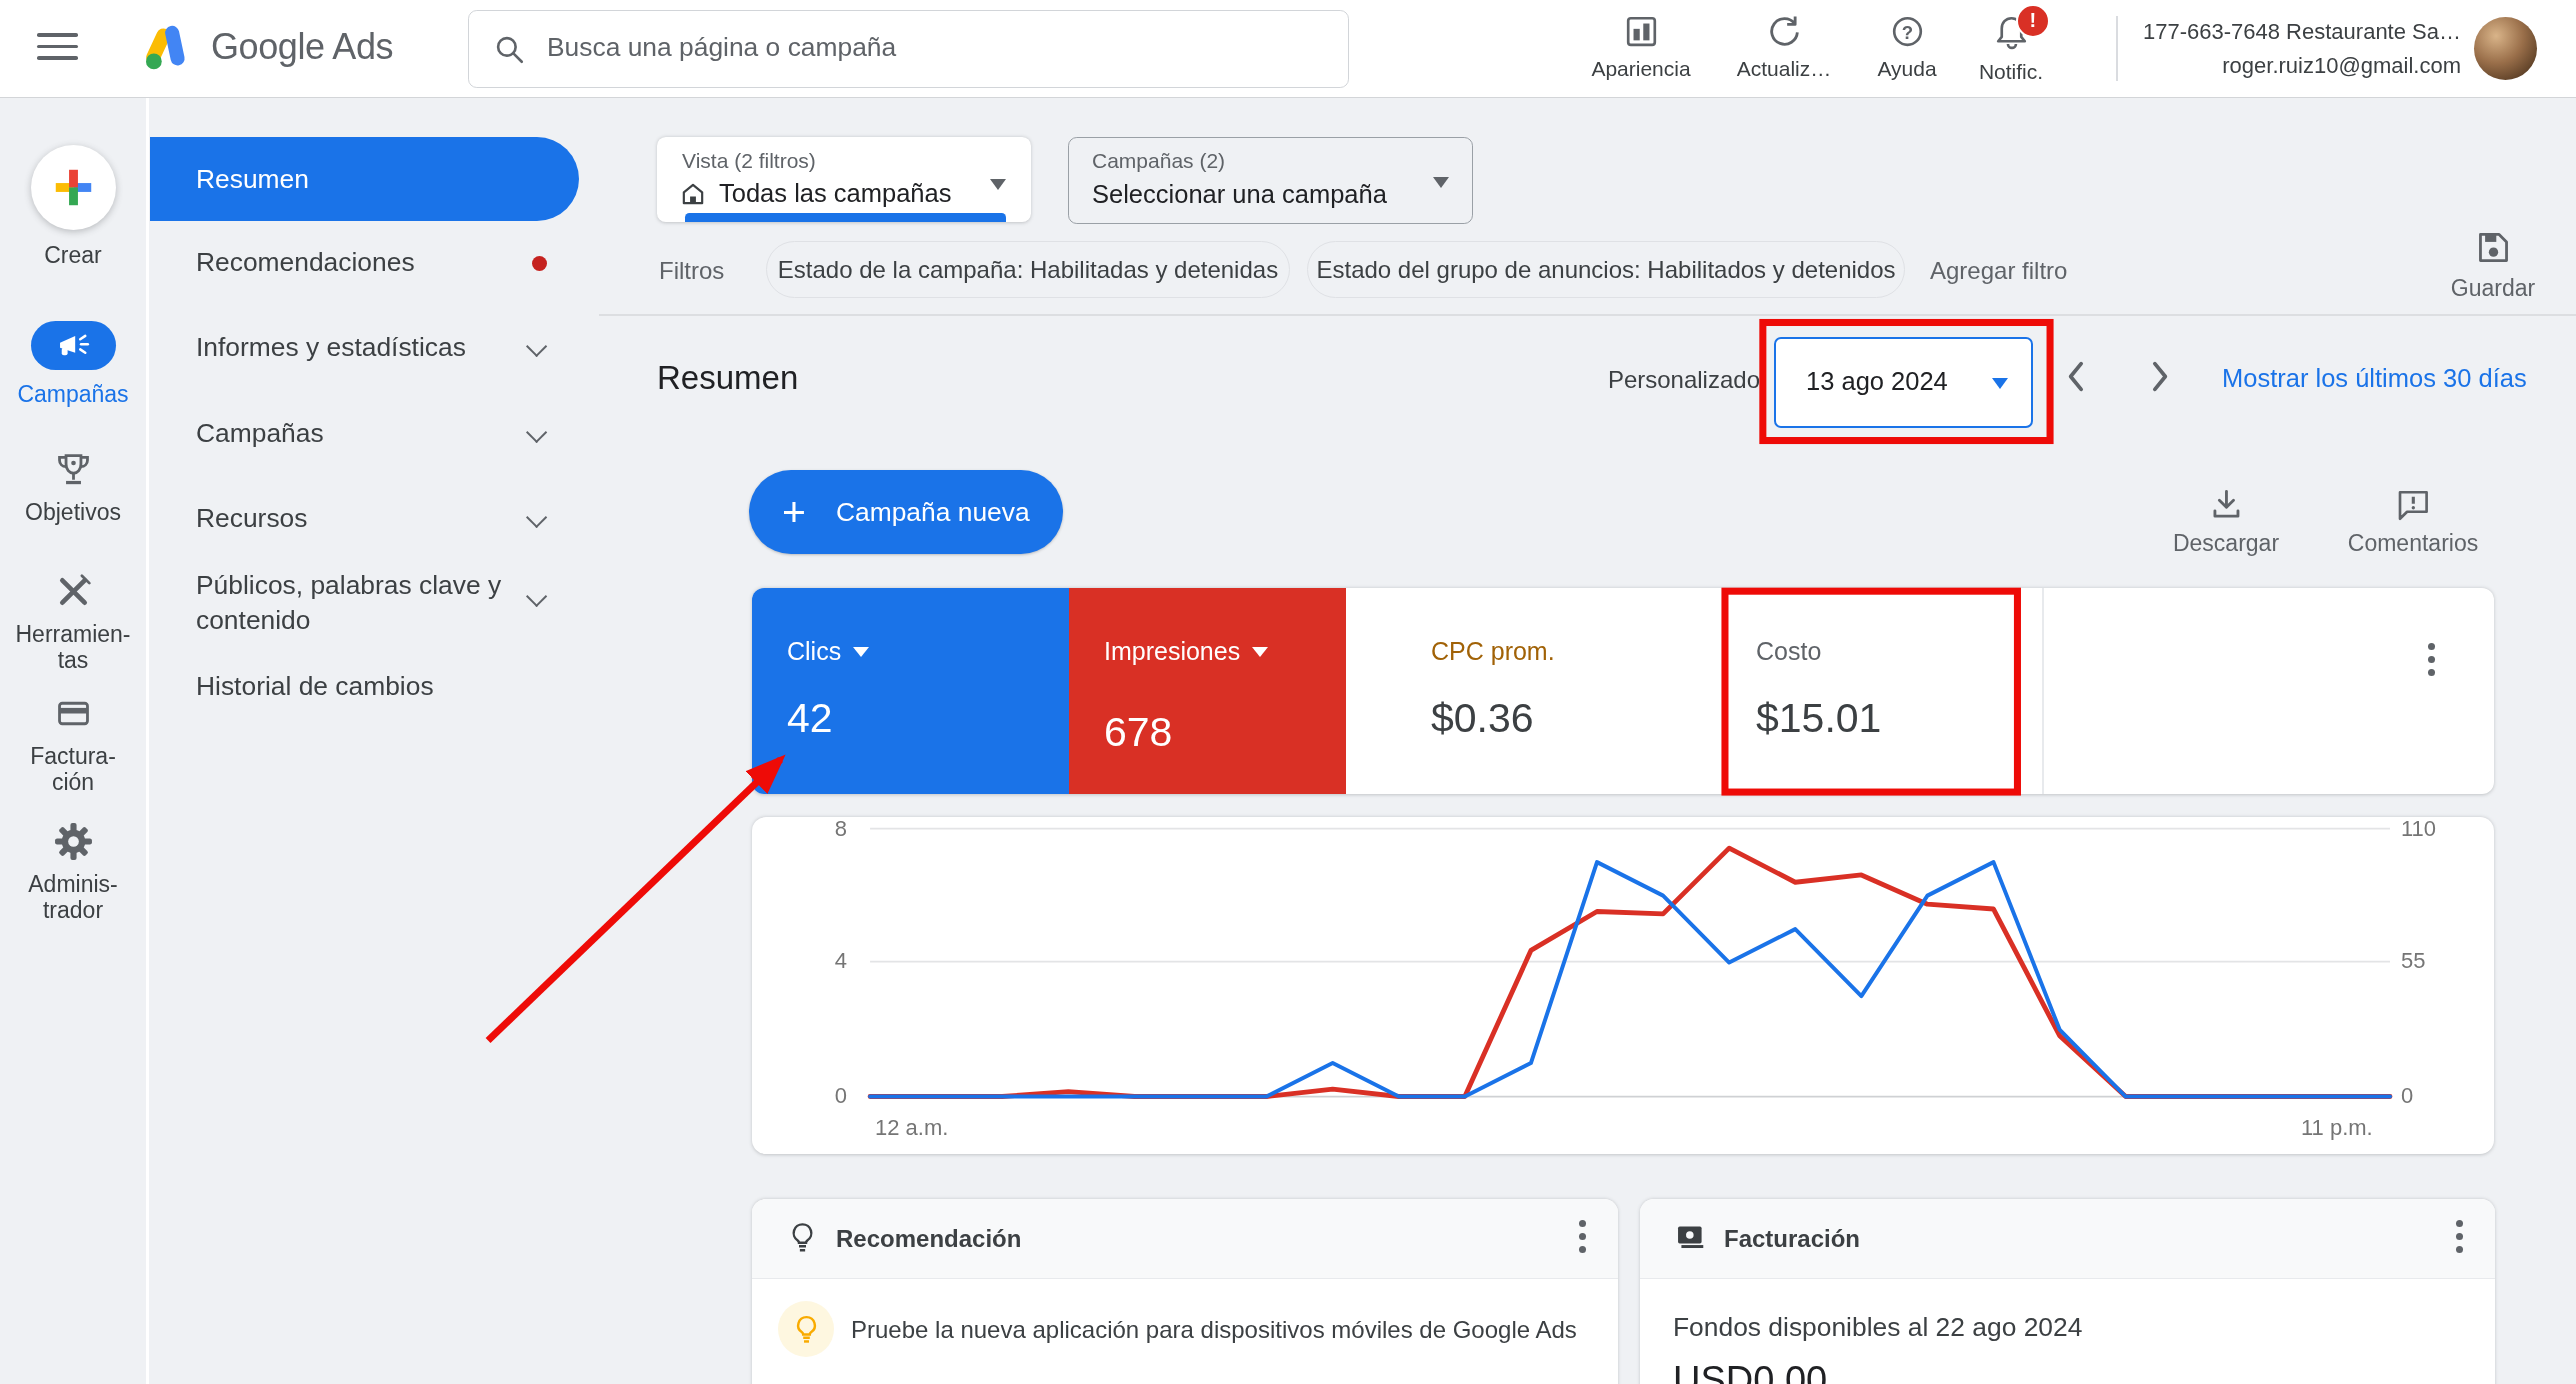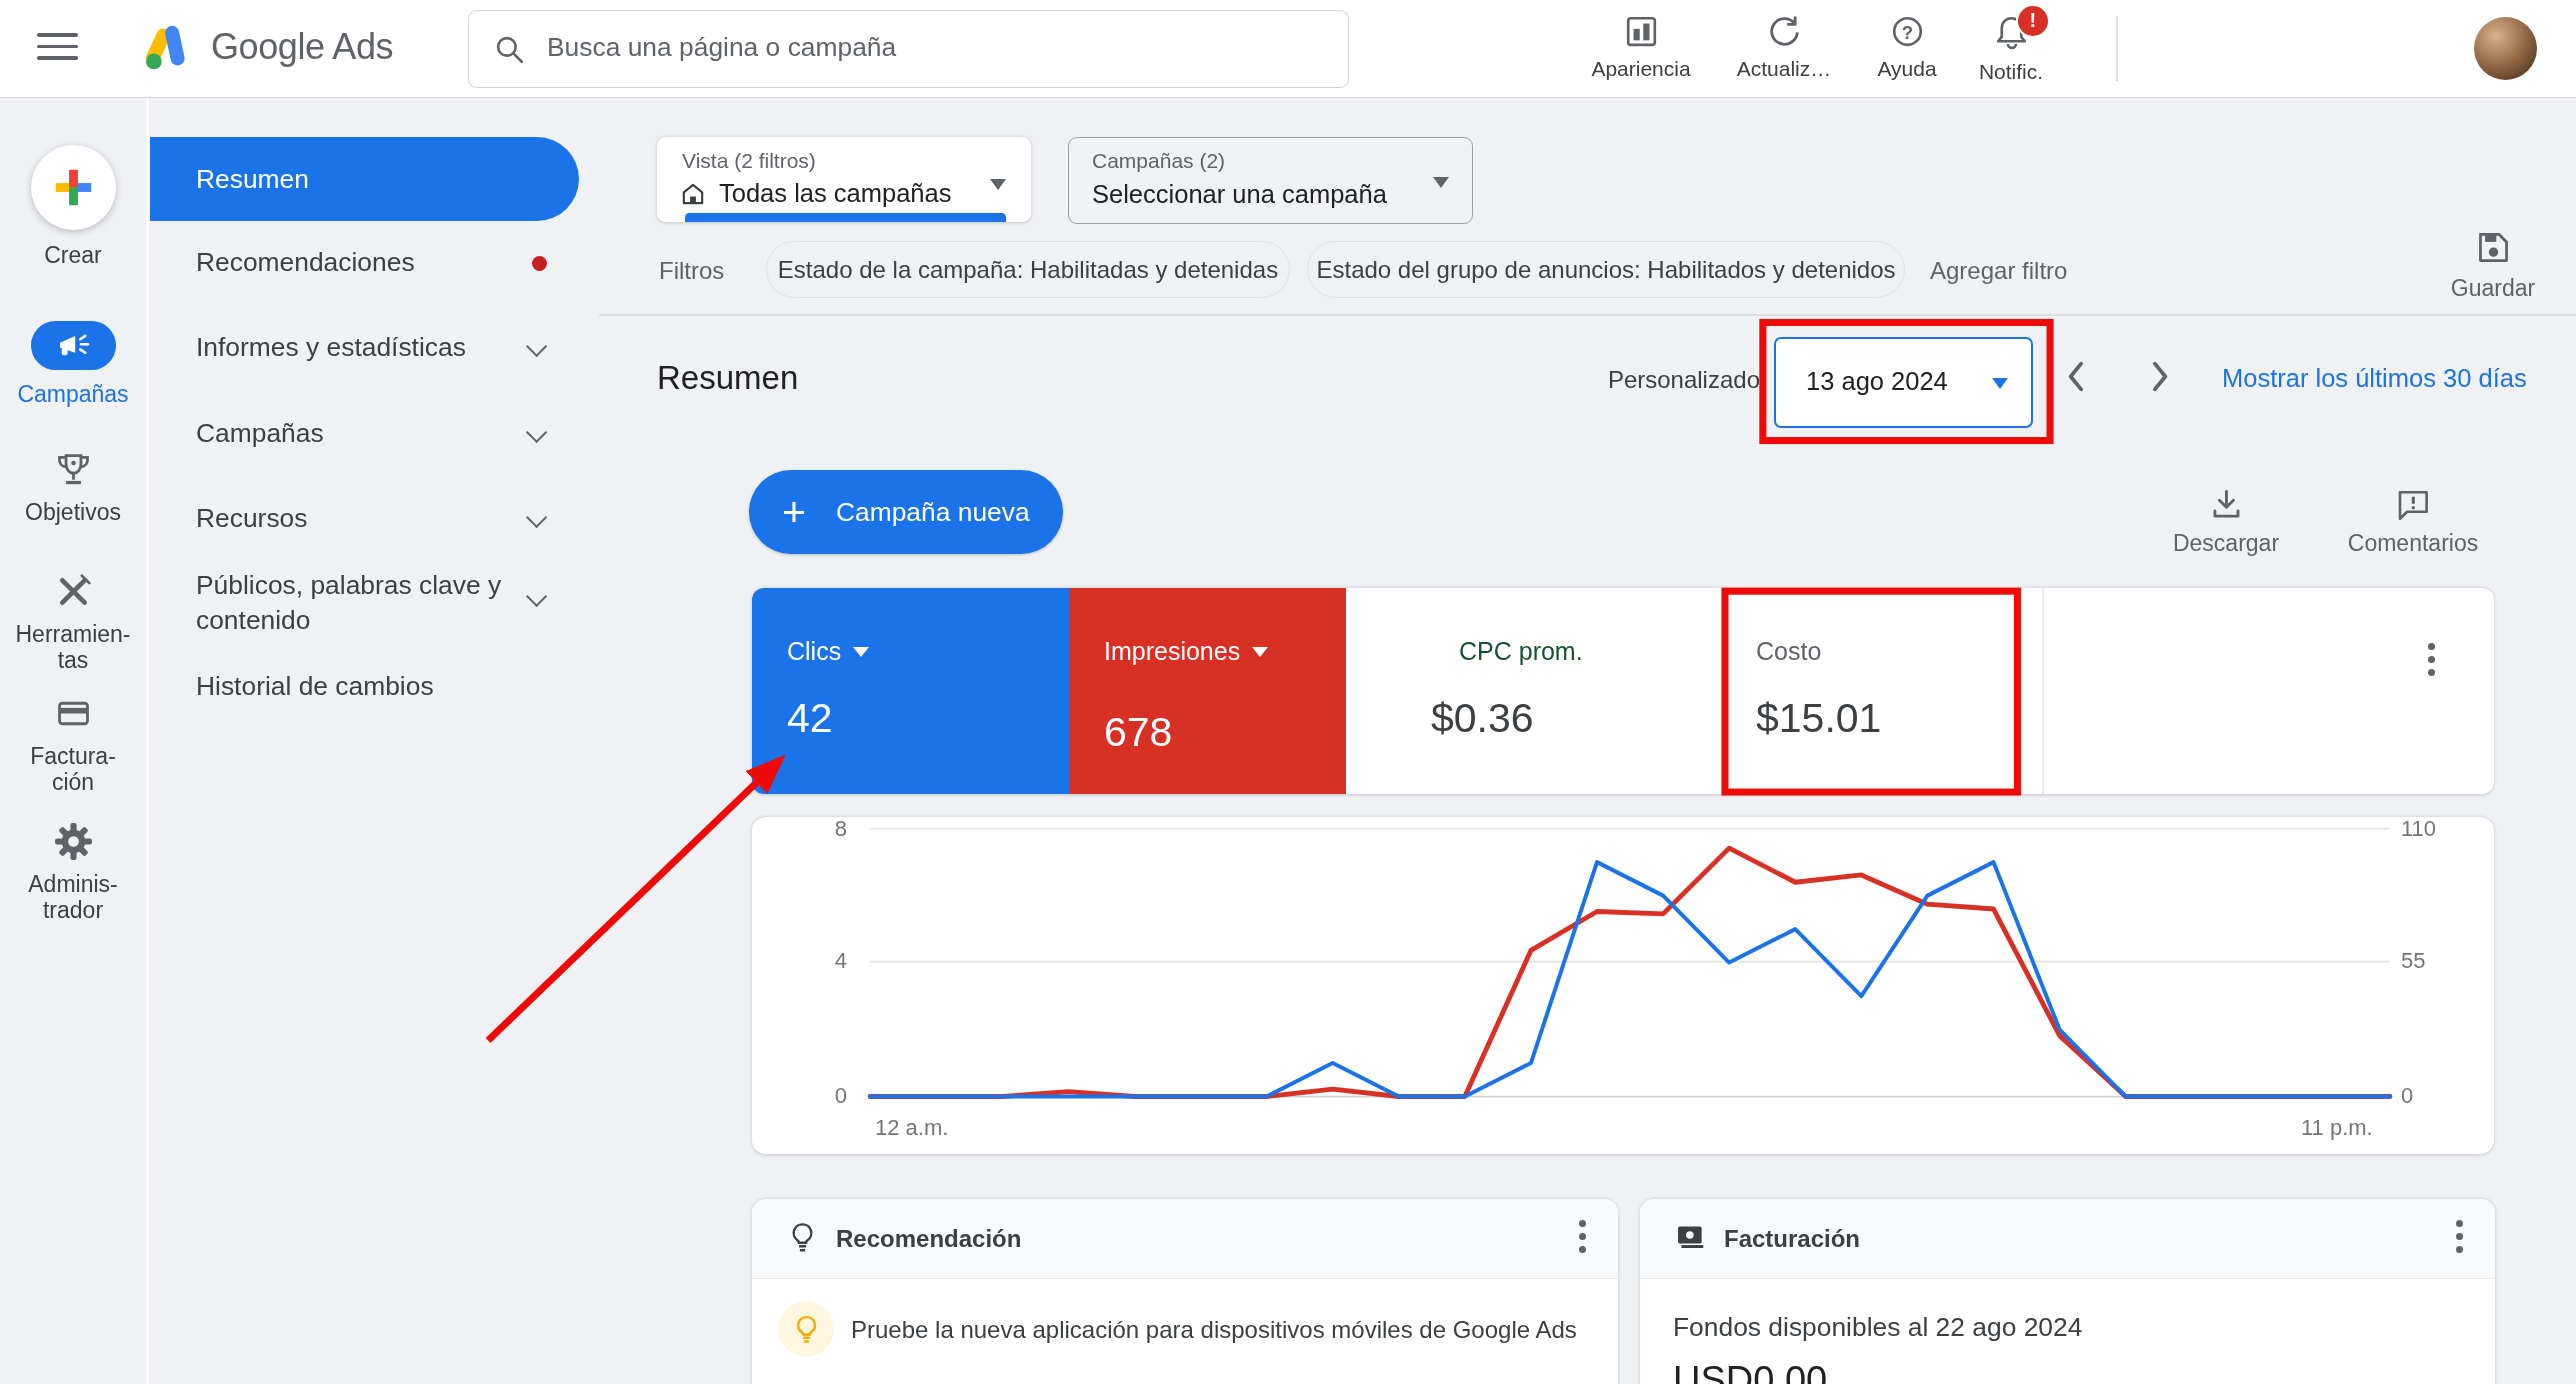--- a/index.html
+++ b/index.html
@@ -149,20 +149,24 @@
         <svg width="39" height="39" viewBox="0 0 44 44" fill="none" stroke="#5f6368" stroke-width="3">
           <path d="M22 7 c-6.5 0-11 5-11 11.5 V28 l-4 5 h30 l-4-5 V18.5 C33 12 28.5 7 22 7 z" stroke-linejoin="round"></path>
           <path d="M18 36 a4.5 4.5 0 0 0 9 0"></path>
         </svg>
         <div class="badge" style="right:-19.4px;">!</div>
       </div>
       <span class="lbl">Notific.</span>
     </div>
 
     <div id="topdivider"></div>
+    <div id="account">
+      <div class="l1">177-663-7648 Restaurante Sa…</div>
+      <div class="l2">roger.ruiz10@gmail.com</div>
+    </div>
     <div id="avatar"></div>
   </div>
 
   <div id="rail">
     <div class="railitem" style="top:48px;">
       <div id="crear-circle">
         <svg width="39" height="39" viewBox="0 0 44 44">
           <rect x="2" y="17" width="20" height="10" fill="#fbbc04"></rect>
           <rect x="22" y="17" width="20" height="10" fill="#4285f4"></rect>
           <rect x="17" y="2" width="10" height="20" fill="#ea4335"></rect>
@@ -321,21 +325,21 @@
       <div class="mvalue" style="color:#fff;">42</div>
     </div>
     <div class="mcard" style="left:317px;width:277px;background:#d93025;">
       <div class="mlabel" style="color:#fff;">
         <span>Impresiones</span>
         <span class="mcaret"></span>
       </div>
       <div class="mvalue" style="color:#fff;margin-top:14px;">678</div>
     </div>
     <div class="mcard" style="left:644px;width:325px;background:#fff;">
-      <div class="mlabel" style="color:#14532d;margin-left:28px;">
+      <div class="mlabel" style="color:#a16207;">
         <span>CPC prom.</span>
       </div>
       <div class="mvalue" style="color:#3c4043;">$0.36</div>
     </div>
     <div class="mcard" style="left:969px;width:321px;background:#fff;">
       <div class="mlabel" style="color:#5f6368;">
         <span>Costo</span>
       </div>
       <div class="mvalue" style="color:#3c4043;">$15.01</div>
     </div>

